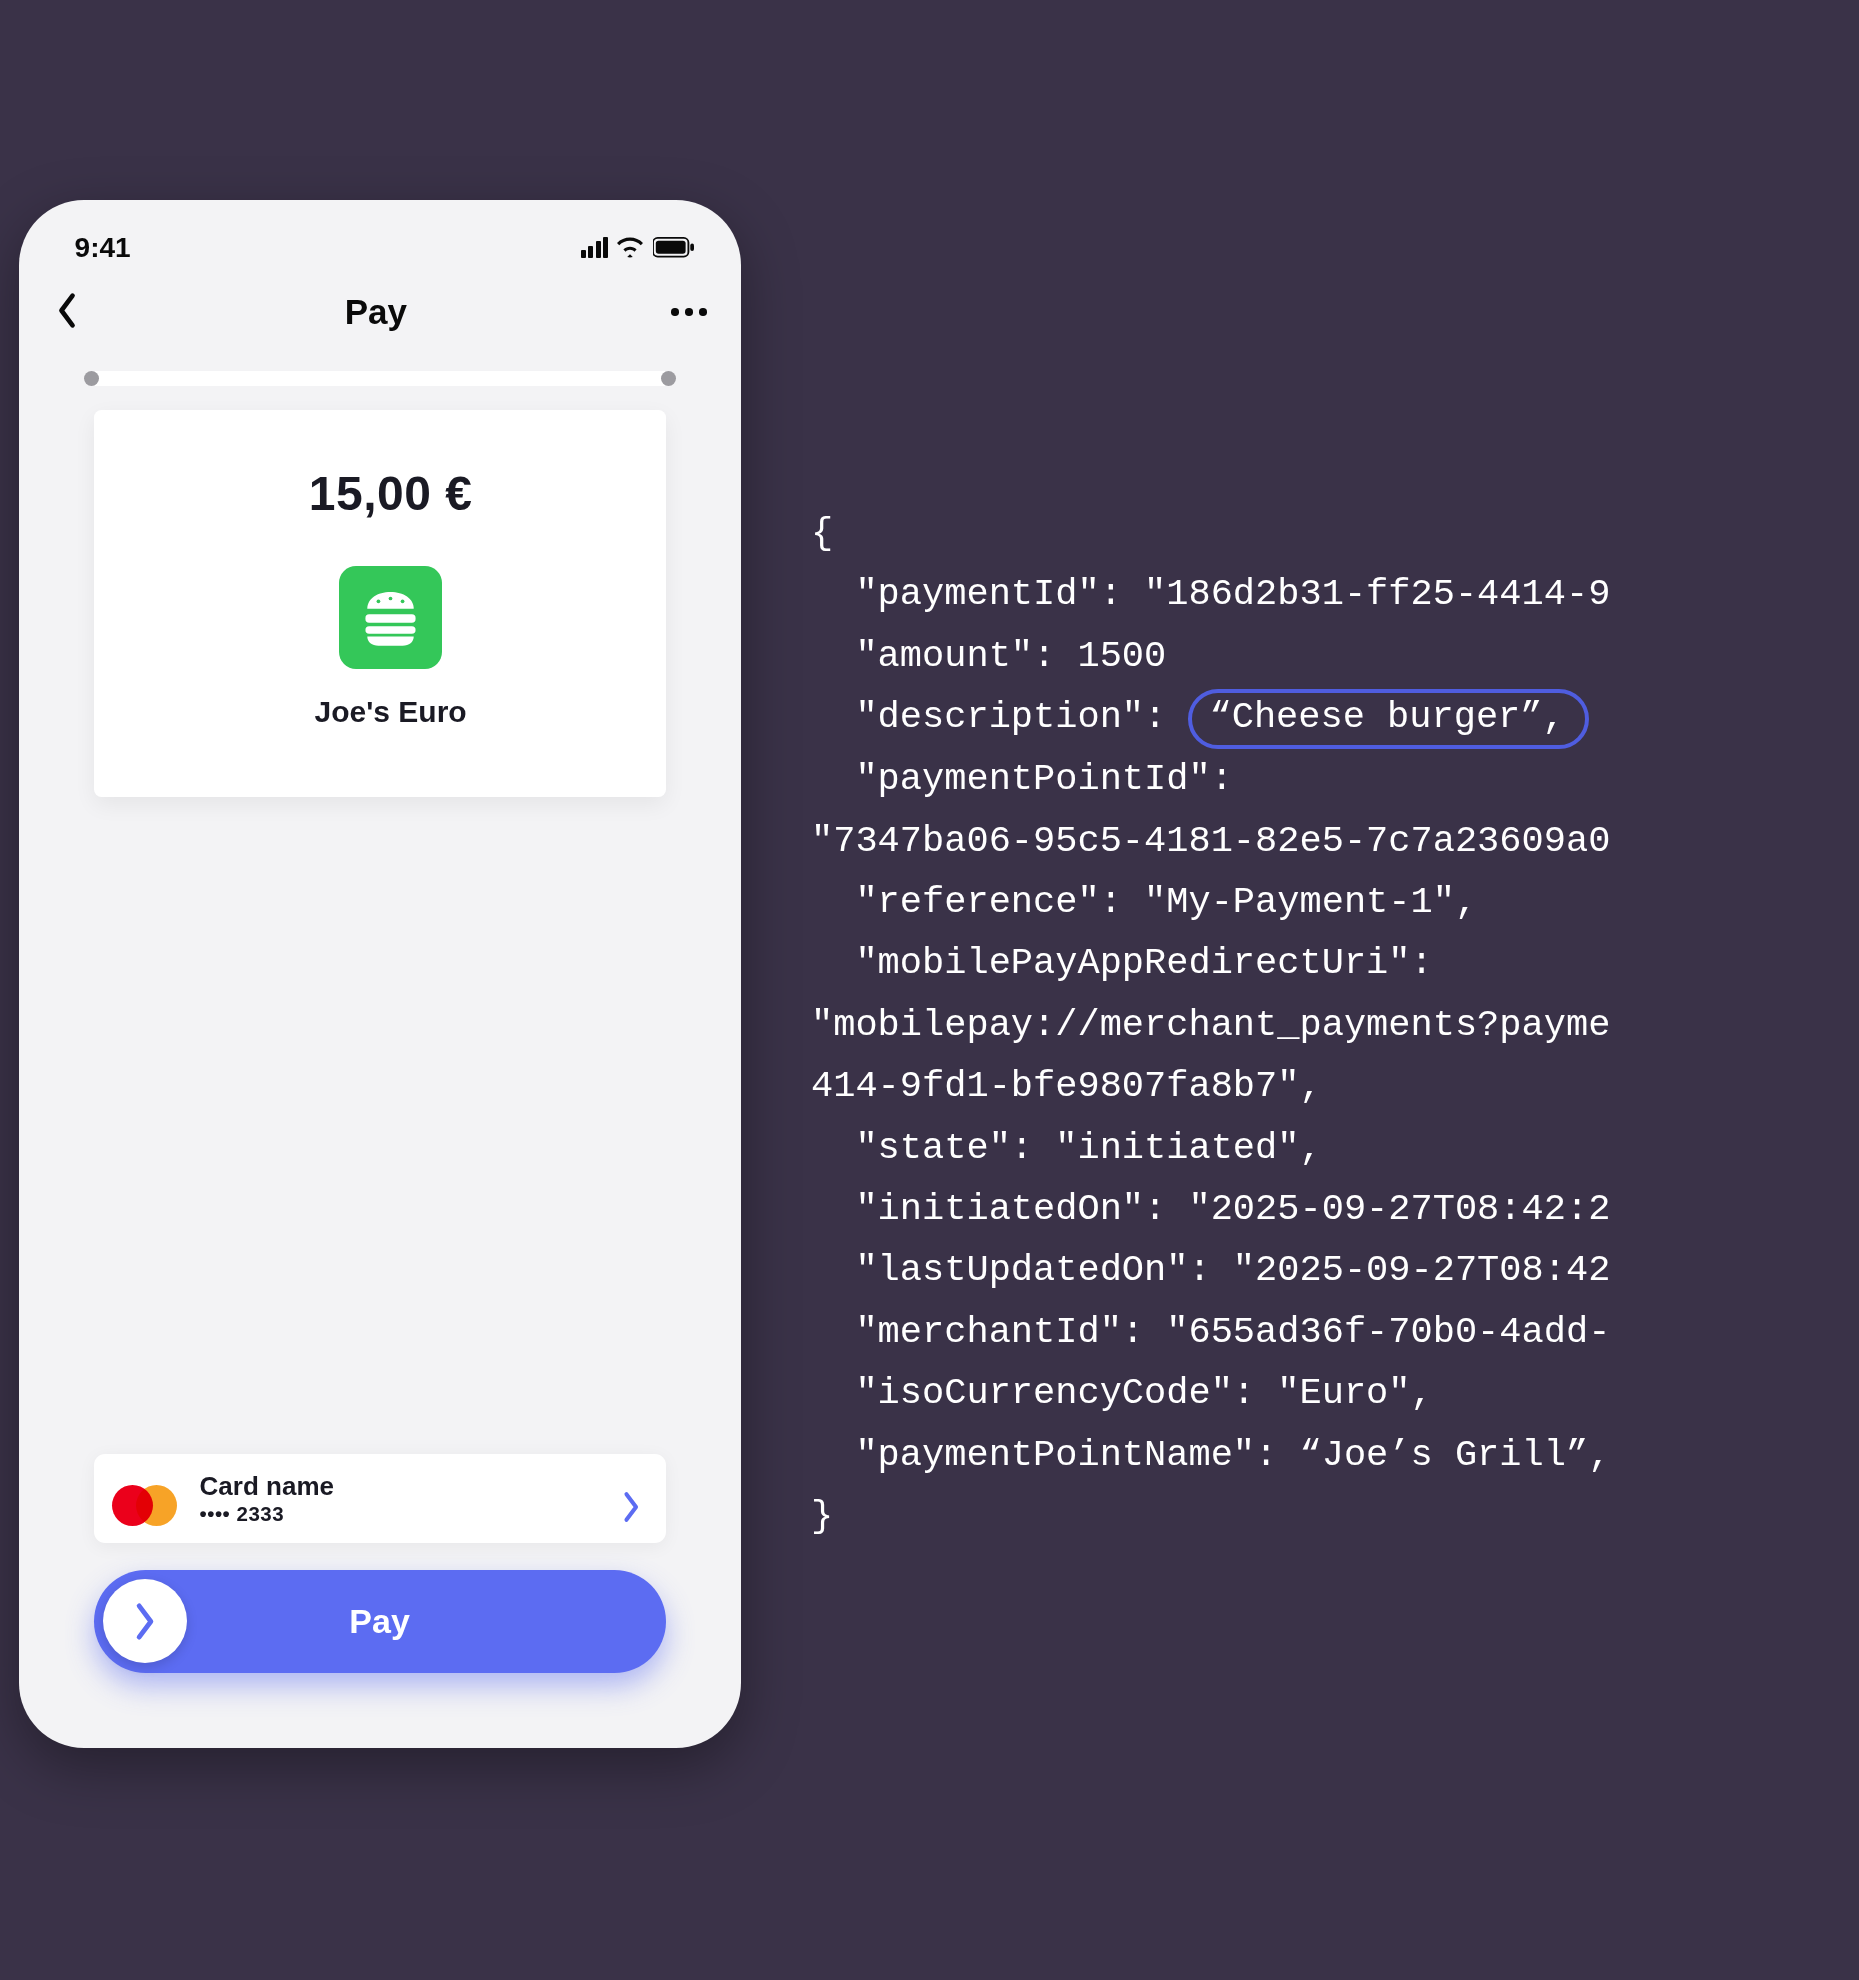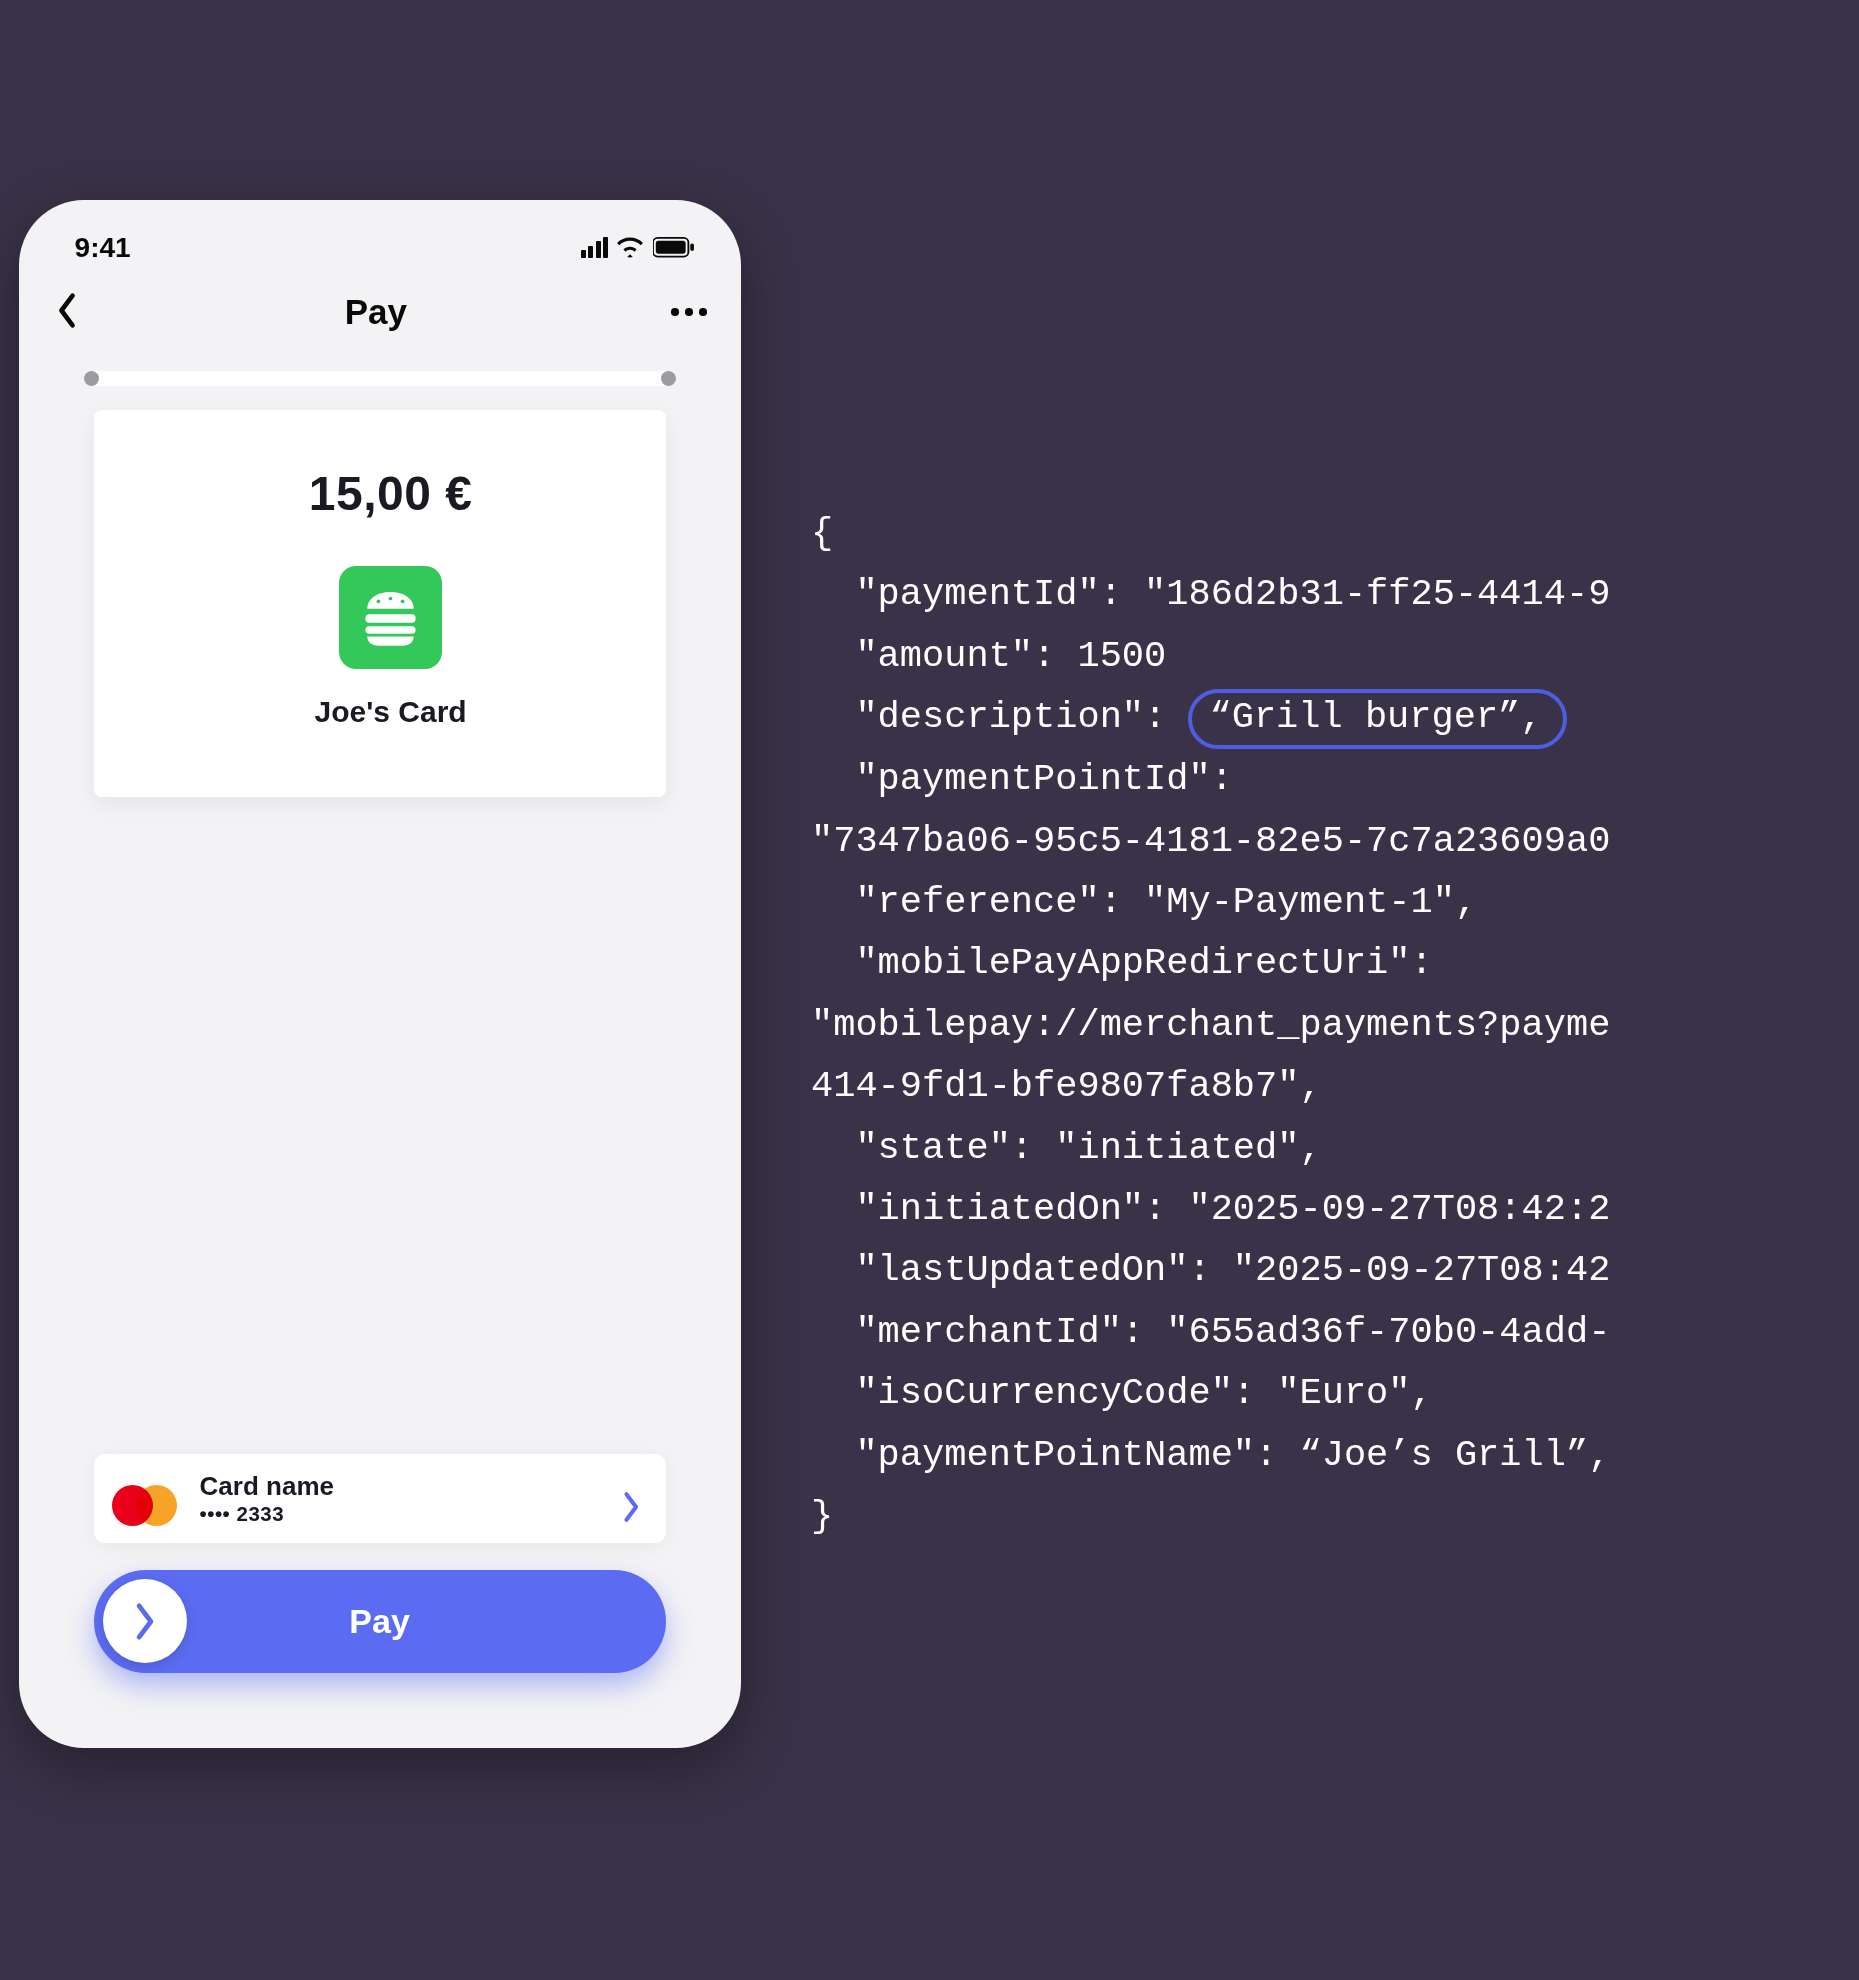--- a/index.html
+++ b/index.html
@@ -191,21 +191,21 @@
         <svg width="65" height="56" viewBox="0 0 70 60">
           <path fill="#ffffff" d="M10 20c0-11 11-18 25-18s25 7 25 18H10z"></path>
           <circle cx="22" cy="12" r="2" fill="#34c759"></circle>
             <circle cx="35" cy="9" r="2" fill="#34c759"></circle>
             <circle cx="48" cy="12" r="2" fill="#34c759"></circle>
           <rect x="8" y="26" width="54" height="9" rx="4" fill="#ffffff"></rect>
           <rect x="8" y="39" width="54" height="8" rx="4" fill="#ffffff"></rect>
           <path fill="#ffffff" d="M10 50h50c0 6-5 10-12 10H22c-7 0-12-4-12-10z"></path>
         </svg>
       </div>
-      <div class="merchant-name">Joe's Card</div>
+      <div class="merchant-name">Joe's Euro</div>
     </div>
 
     <div class="card-row">
       <div class="mc">
         <div class="c1"></div>
           <div class="c2"></div>
       </div>
       <div class="card-text">
         <div class="card-name">Card name</div>
         <div class="card-mask">•••• 2333</div>
@@ -223,21 +223,21 @@
             <path fill="none" stroke="#5c6cf2" stroke-width="5" stroke-linecap="round" stroke-linejoin="round" d="M6 4l12 16L6 36"></path>
           </svg>
       </div>
       <span class="label">Pay</span>
     </div>
   </div>
 
   <div class="codepane"><span>{</span>
 <span>  "paymentId": "186d2b31-ff25-4414-9</span>
 <span>  "amount": 1500</span>
-<span>  "description": </span><span class="highlight-pill">“Grill burger”,</span>
+<span>  "description": </span><span class="highlight-pill">“Cheese burger”,</span>
 <span>  "paymentPointId":</span>
 <span>"7347ba06-95c5-4181-82e5-7c7a23609a0</span>
 <span>  "reference": "My-Payment-1",</span>
 <span>  "mobilePayAppRedirectUri":</span>
 <span>"mobilepay://merchant_payments?payme</span>
 <span>414-9fd1-bfe9807fa8b7",</span>
 <span>  "state": "initiated",</span>
 <span>  "initiatedOn": "2025-09-27T08:42:2</span>
 <span>  "lastUpdatedOn": "2025-09-27T08:42</span>
 <span>  "merchantId": "655ad36f-70b0-4add-</span>

